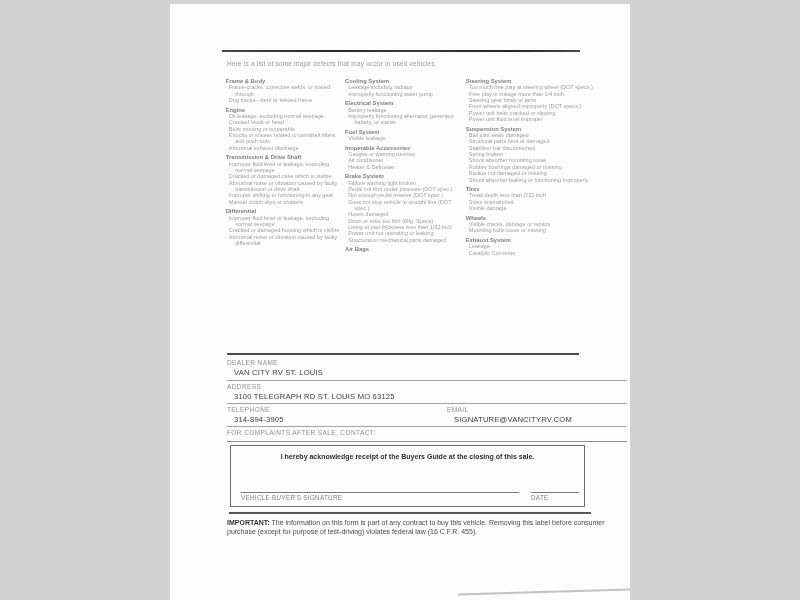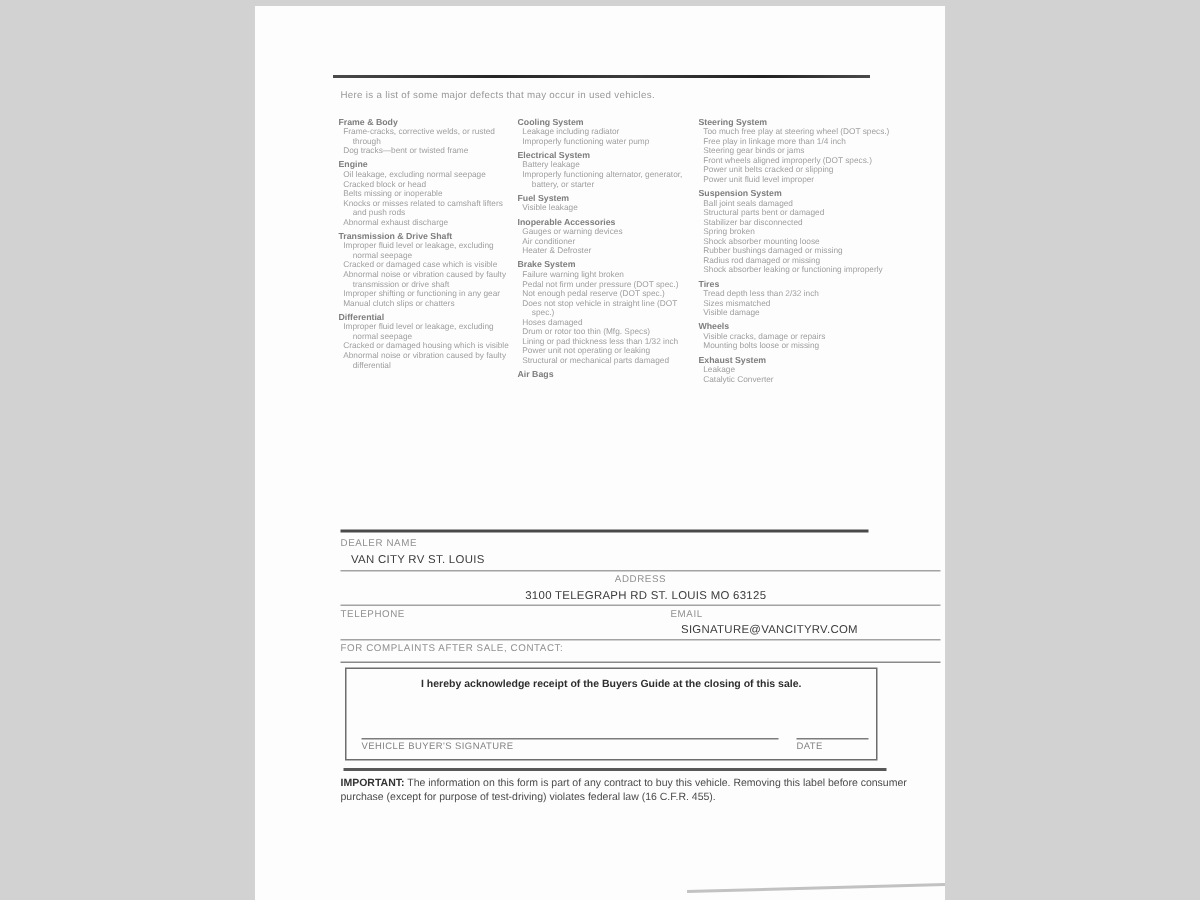--- a/index.html
+++ b/index.html
@@ -78,21 +78,21 @@
     letter-spacing: 0.4px;
   }
   .f-value {
     font-size: 7.6px;
     color: #3c3c3c;
     padding-left: 7px;
     margin-top: 2px;
     letter-spacing: 0.2px;
   }
   .row-dealer  { top: 355px; height: 22px; }
-  .row-address { top: 379px; height: 21px; text-align: center; }
+  .row-address { top: 379px; height: 21px; }
   .row-contact { top: 402px; height: 21px; }
   .row-complaints { top: 425px; height: 13px; border-bottom-color: #8a8a8a; }
   .half-left  { display: inline-block; width: 55%; vertical-align: top; }
   .half-right { display: inline-block; width: 44%; vertical-align: top; }
   
   .ack-box {
     position: absolute;
     left: 60px; top: 441px;
     width: 355px; height: 62px;
     border: 1.5px solid #6d6d6d;
@@ -250,20 +250,21 @@
   </div>
 
   <div class="form-row row-address">
     <div class="f-label">ADDRESS</div>
     <div class="f-value">3100 TELEGRAPH RD  ST. LOUIS  MO 63125</div>
   </div>
 
   <div class="form-row row-contact">
     <div class="half-left">
       <div class="f-label">TELEPHONE</div>
+      <div class="f-value">314-894-3905</div>
     </div><div class="half-right">
       <div class="f-label">EMAIL</div>
       <div class="f-value">SIGNATURE@VANCITYRV.COM</div>
     </div>
   </div>
 
   <div class="form-row row-complaints">
     <div class="f-label">FOR COMPLAINTS AFTER SALE, CONTACT:</div>
   </div>
 

